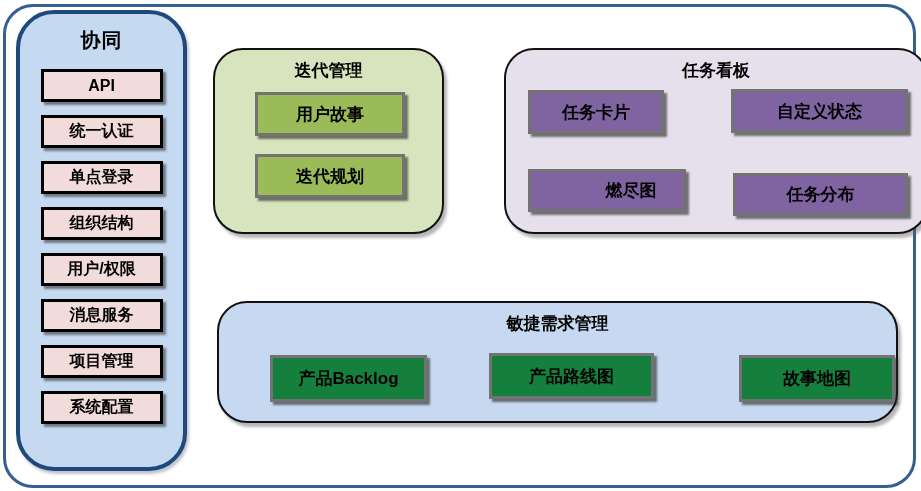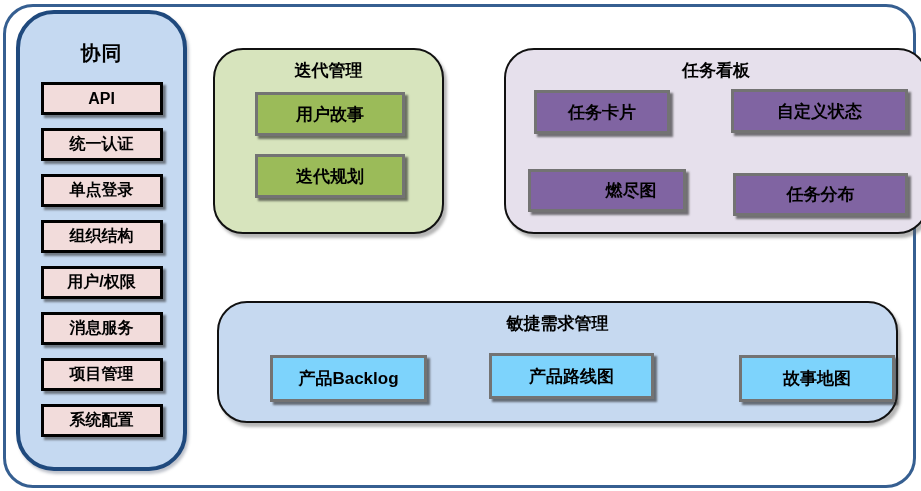--- a/index.html
+++ b/index.html
@@ -13,21 +13,21 @@
     position:absolute;left:3px;top:4px;width:913px;height:484px;
     border:3px solid #365f91;border-radius:30px;background:transparent;
   }
   
   .sidebar{
     position:absolute;left:16px;top:10px;width:171px;height:461px;
     background:#c5d9f1;border:4px solid #1f497d;border-radius:38px;
     box-shadow:2px 3px 3px rgba(110,120,140,0.45);
   }
   .sidebar-title{
-    margin-top:26px;text-align:center;font-size:20px;font-weight:bold;letter-spacing:1px;
+    margin-top:13px;text-align:center;font-size:20px;font-weight:bold;letter-spacing:1px;
   }
   .sidebar-list{margin-top:15px;border-radius:28px;}
   .s-item{
     width:122px;height:33px;margin:0 auto 13px auto;
     background:#f2dcdb;border:3px solid #000;
     box-shadow:2.5px 2.5px 2px rgba(40,40,40,0.55);
     display:flex;align-items:center;justify-content:center;
     font-size:16px;font-weight:bold;
   }
   
@@ -42,21 +42,21 @@
     position:absolute;border:3px solid #737373;
     box-shadow:3px 3px 2px rgba(35,35,35,0.6);
     display:flex;align-items:center;justify-content:center;
     font-size:17px;font-weight:bold;
   }
   #group-iteration{left:213px;top:48px;width:231px;height:186px;background:#d7e4bd;}
   #group-iteration .g-item{background:#9bbb59;}
   #group-kanban{left:468px;top:48px;width:424px;height:186px;background:#e6e0ec;margin-left:36px;}
   #group-kanban .g-item{background:#8064a2;}
   #group-agile{left:217px;top:301px;width:681px;height:122px;background:#c6d9f0;border-radius:30px;}
-  #group-agile .g-item{background:#7dd3fc;}
+  #group-agile .g-item{background:#15803d;}
 </style>
 </head>
 <body>
 
 <div class="canvas">
 
   <div class="frame"></div>
 
   <div class="sidebar">
     <div class="sidebar-title">协同</div>
@@ -73,21 +73,21 @@
   </div>
 
   <div class="group" id="group-iteration">
     <div class="group-title">迭代管理</div>
     <div class="g-item" style="left:40px;top:42px;width:150px;height:44px;">用户故事</div>
     <div class="g-item" style="left:40px;top:104px;width:150px;height:44px;">迭代规划</div>
   </div>
 
   <div class="group" id="group-kanban">
     <div class="group-title">任务看板</div>
-    <div class="g-item" style="left:28px;top:40px;width:136px;height:44px;">任务卡片</div>
+    <div class="g-item" style="left:22px;top:40px;width:136px;height:44px;">任务卡片</div>
     <div class="g-item" style="left:225px;top:39px;width:177px;height:44px;">自定义状态</div>
     <div class="g-item" style="left:22px;top:119px;width:158px;height:43px;padding-left:48px;">燃尽图</div>
     <div class="g-item" style="left:227px;top:123px;width:175px;height:43px;">任务分布</div>
   </div>
 
   <div class="group" id="group-agile">
     <div class="group-title">敏捷需求管理</div>
     <div class="g-item" style="left:51px;top:52px;width:157px;height:47px;">产品Backlog</div>
     <div class="g-item" style="left:270px;top:50px;width:165px;height:46px;">产品路线图</div>
     <div class="g-item" style="left:520px;top:52px;width:156px;height:47px;">故事地图</div>

